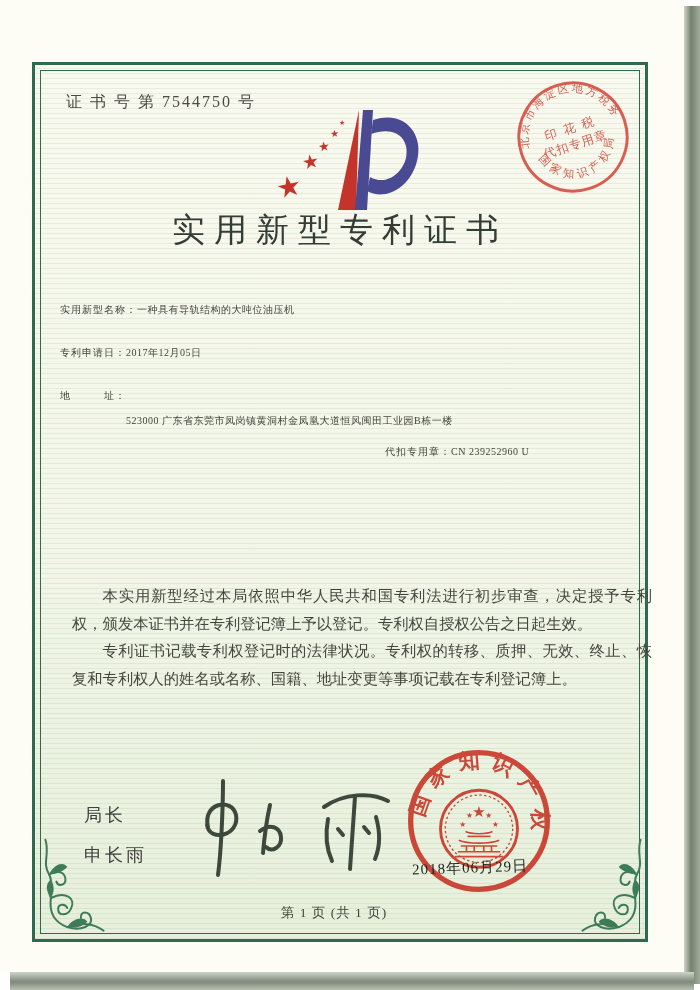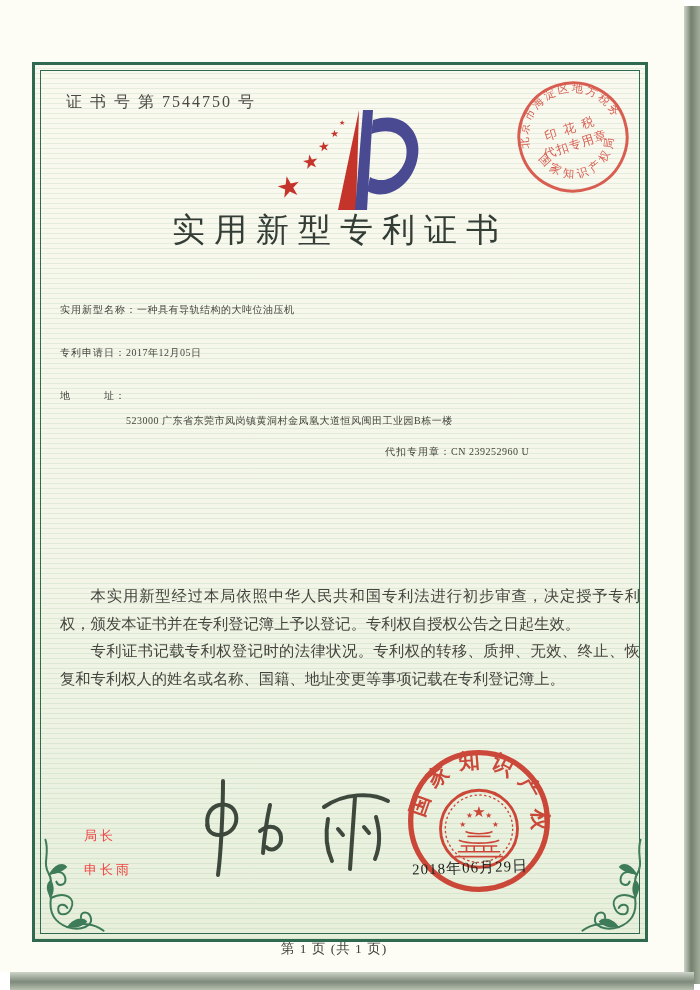--- a/index.html
+++ b/index.html
@@ -45,34 +45,34 @@
   }
   .fields{position:absolute;left:60px;top:299px;width:584px;font-size:10px;color:#44443e;}
   .field-row{margin-bottom:22px;line-height:21px;white-space:nowrap;}
   .field-row .lbl{display:inline-block;vertical-align:top;letter-spacing:1px;}
   .field-row .val{display:inline-block;vertical-align:top;letter-spacing:0.5px;}
   .row-address{margin-bottom:8px;}
   .row-address .val{width:404px;white-space:normal;line-height:24px;margin-top:24px;}
   .row-grant{position:relative;}
   .grant-no{position:absolute;left:325px;top:0;}
   .paragraphs{
-    position:absolute;left:60px;top:582px;width:580px;
+    position:absolute;left:72px;top:582px;width:580px;
     font-size:15.3px;line-height:27.5px;color:#45453f;text-align:justify;
   }
   .paragraphs p{margin:0;text-indent:2em;}
-  .director{position:absolute;left:84px;top:803px;font-size:13px;color:#ef4444;letter-spacing:3px;margin-top:24px;}
+  .director{position:absolute;left:84px;top:803px;font-size:18px;color:#404040;letter-spacing:3px;}
   .director div{margin-bottom:16px;}
   .signature{position:absolute;left:178px;top:775px;width:232px;height:106px;}
   .seal{position:absolute;left:402px;top:744px;width:154px;height:154px;opacity:.92;}
   .seal-date{
     position:absolute;left:412px;top:858px;width:150px;
     font-size:15px;color:#1f2320;letter-spacing:1px;transform:rotate(-2deg);
   }
   .footer{
-    position:absolute;left:32px;top:940px;width:604px;text-align:center;
+    position:absolute;left:32px;top:904px;width:604px;text-align:center;
     font-size:13.5px;color:#44443e;letter-spacing:1px;
   }
   .ornament{position:absolute;width:100px;height:100px;}
   .ornament-left{left:40px;top:838px;}
   .ornament-right{left:546px;top:838px;transform:scaleX(-1);}
 </style>
 </head>
 <body>
 
 <div class="scan">

